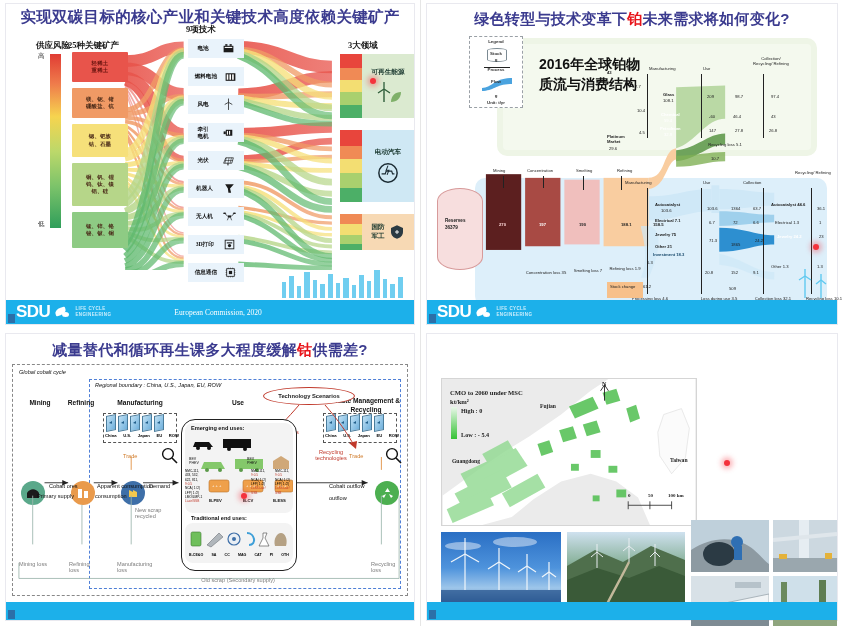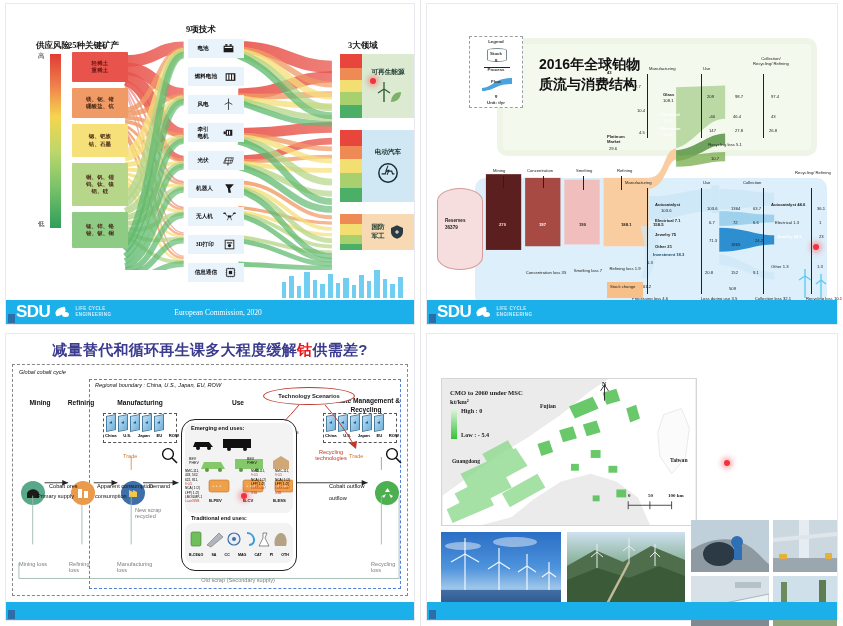--- a/index.html
+++ b/index.html
@@ -131,20 +131,23 @@
   .ph-blade { background:linear-gradient(#e8edf1 0%,#c8d2d8 50%,#7c8a93 100%); }
   .ph-yard  { background:linear-gradient(#d8e6ef 0%,#b9cbb2 45%,#8da07f 100%); }
 </style>
 </head>
 <body>
 
 <div class="deck">
 
   <div class="slide tl">
     <div class="slide-inner">
+      <div class="title t1">
+        <span>实现双碳目标的核心产业和关键技术高度依赖关键矿产</span>
+      </div>
 
       <div class="s1wrap">
         <svg class="s1" viewBox="0 0 410 250" preserveAspectRatio="none">
           <defs>
             <linearGradient id="gR" x1="0" x2="1">
                 <stop offset="0" stop-color="#e8544b" stop-opacity=".9"></stop>
                 <stop offset="1" stop-color="#e8544b" stop-opacity=".75"></stop>
               </linearGradient>
             <linearGradient id="gO" x1="0" x2="1">
                 <stop offset="0" stop-color="#f09a65" stop-opacity=".85"></stop>
@@ -417,20 +420,23 @@
           <span>LIFE CYCLE</span><br>
           <span>ENGINEERING</span>
         </span>
         <span class="cite">European Commission, 2020</span>
       </div>
     </div>
   </div>
 
   <div class="slide tr">
     <div class="slide-inner">
+      <div class="title t2">
+        <span>绿色转型与技术变革下</span><span class="hl">铂</span><span>未来需求将如何变化?</span>
+      </div>
 
       <div class="s2">
 
         <div class="greenzone" style="left:66px; top:8px; width:320px; height:118px;"></div>
         <div class="bluezone" style="left:44px; top:148px; width:352px; height:128px;"></div>
 
         <div class="legendbox">
           <div class="lgtxt" style="top:2px;">Legend</div>
           <div class="cyl" style="left:17px; top:11px; width:20px; height:14px;"></div>
           <div class="lgtxt" style="top:14px;">Stock</div>

